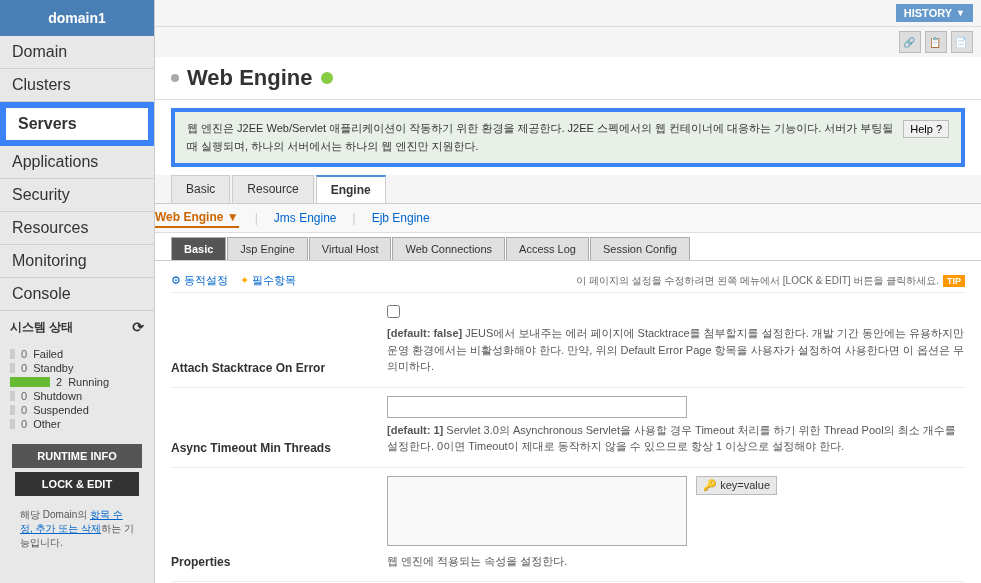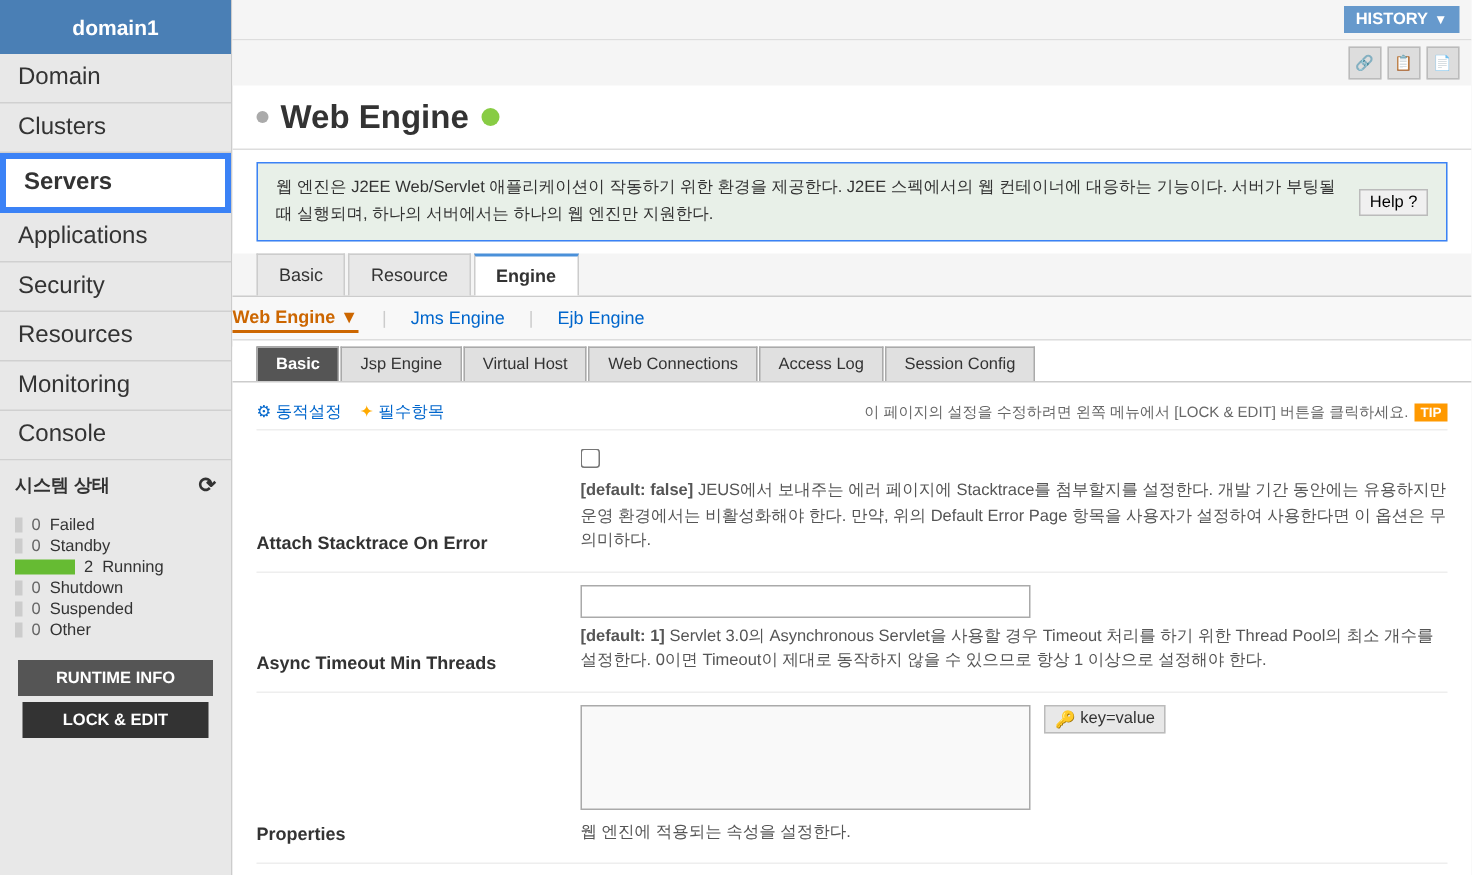--- a/index.html
+++ b/index.html
@@ -4,21 +4,21 @@
   <style>
     * { box-sizing: border-box; margin: 0; padding: 0; }
     body { font-family: Arial, sans-serif; font-size: 12px; background: #f0f0f0; color: #333; }
     
     .container { display: flex; width: 981px; min-height: 583px; }
     
     
     .sidebar { width: 155px; background: #e8e8e8; border-right: 1px solid #ccc; flex-shrink: 0; }
     .sidebar-logo { background: #4a7fb5; color: white; text-align: center; padding: 10px; font-size: 14px; font-weight: bold; }
     .sidebar-item { padding: 7px 12px; border-bottom: 1px solid #d0d0d0; cursor: pointer; color: #333; font-size: 16px; }
-    .sidebar-item.active { background: white; border-left: 3px solid #cc0000; border: 4px solid #3b82f6; font-weight: bold; color: #333; }
+    .sidebar-item.active { background: white; border-left: 3px solid #cc0000; border: 6px solid #3b82f6; font-weight: bold; color: #333; }
     
     .system-status { padding: 8px 10px; background: #e8e8e8; }
     .system-status-title { display: flex; align-items: flex-start; justify-content: space-between; font-weight: bold; font-size: 12px; margin-bottom: 8px; }
     
     .btn-runtime { background: #555; color: white; width: 130px; display: block; text-align: center; padding: 6px; margin: 8px auto 4px; font-size: 11px; font-weight: bold; cursor: pointer; border: none; }
     .btn-lock { background: #333; color: white; width: 124px; display: block; text-align: center; padding: 6px; margin: 4px auto; font-size: 11px; font-weight: bold; cursor: pointer; border: none; }
     
     .sidebar-footer { padding: 8px 10px; font-size: 10px; color: #555; line-height: 1.4; }
     .sidebar-footer a { color: #0066cc; text-decoration: underline; }
     
@@ -32,21 +32,21 @@
     
     .toolbar { display: flex; justify-content: flex-end; padding: 4px 8px; gap: 4px; background: #f5f5f5; }
     .toolbar-icon { width: 22px; height: 22px; background: #ddd; border: 1px solid #bbb; cursor: pointer; display: flex; align-items: center; justify-content: center; font-size: 10px; }
     
     
     .page-header { padding: 8px 16px; border-bottom: 1px solid #ddd; }
     .page-title { font-size: 22px; font-weight: bold; color: #333; display: flex; align-items: center; gap: 8px; }
     .page-title .icon-circle { width: 12px; height: 12px; background: #88cc44; border-radius: 50%; display: inline-block; }
     
     
-    .info-box { background: #e8f0e8; border: 1px solid #3b82f6; margin: 8px 16px; padding: 8px 12px; font-size: 11px; line-height: 1.6; color: #333; display: flex; justify-content: space-between; align-items: center; }
+    .info-box { background: #e8f0e8; border: 4px solid #3b82f6; margin: 8px 16px; padding: 8px 12px; font-size: 11px; line-height: 1.6; color: #333; display: flex; justify-content: space-between; align-items: flex-start; }
     .help-btn { background: #f0f0f0; border: 1px solid #bbb; padding: 2px 6px; font-size: 11px; cursor: pointer; white-space: nowrap; margin-left: 8px; }
     
     
     .tab-bar { padding: 0 16px; border-bottom: 1px solid #ccc; background: #f5f5f5; }
     .tab-bar .tabs { display: flex; gap: 0; }
     .tab { padding: 6px 14px; cursor: pointer; border: 1px solid #ccc; border-bottom: none; background: #e8e8e8; font-size: 12px; margin-right: 2px; }
     .tab.active { background: white; border-top: 2px solid #4a90d9; font-weight: bold; }
     
     
     .subtab-bar { padding: 4px 0; background: #f8f8f8; border-bottom: 1px solid #ddd; text-align: center; }
@@ -143,20 +143,23 @@
         <div class="status-item">
           <div class="mini-bar empty"></div>
           <span style="color:#666;">0</span>
           <span>Other</span>
         </div>
       </div>
 
       <button class="btn-runtime">RUNTIME INFO</button>
       <button class="btn-lock">LOCK &amp; EDIT</button>
 
+      <div class="sidebar-footer">
+        해당 Domain의 <a>항목 수정, 추가 또는 삭제</a>하는 기능입니다.
+      </div>
     </div>
   </div>
 
   <div class="main">
 
     <div class="topbar">
       <button class="history-btn">HISTORY</button>
     </div>
 
     <div class="toolbar">

